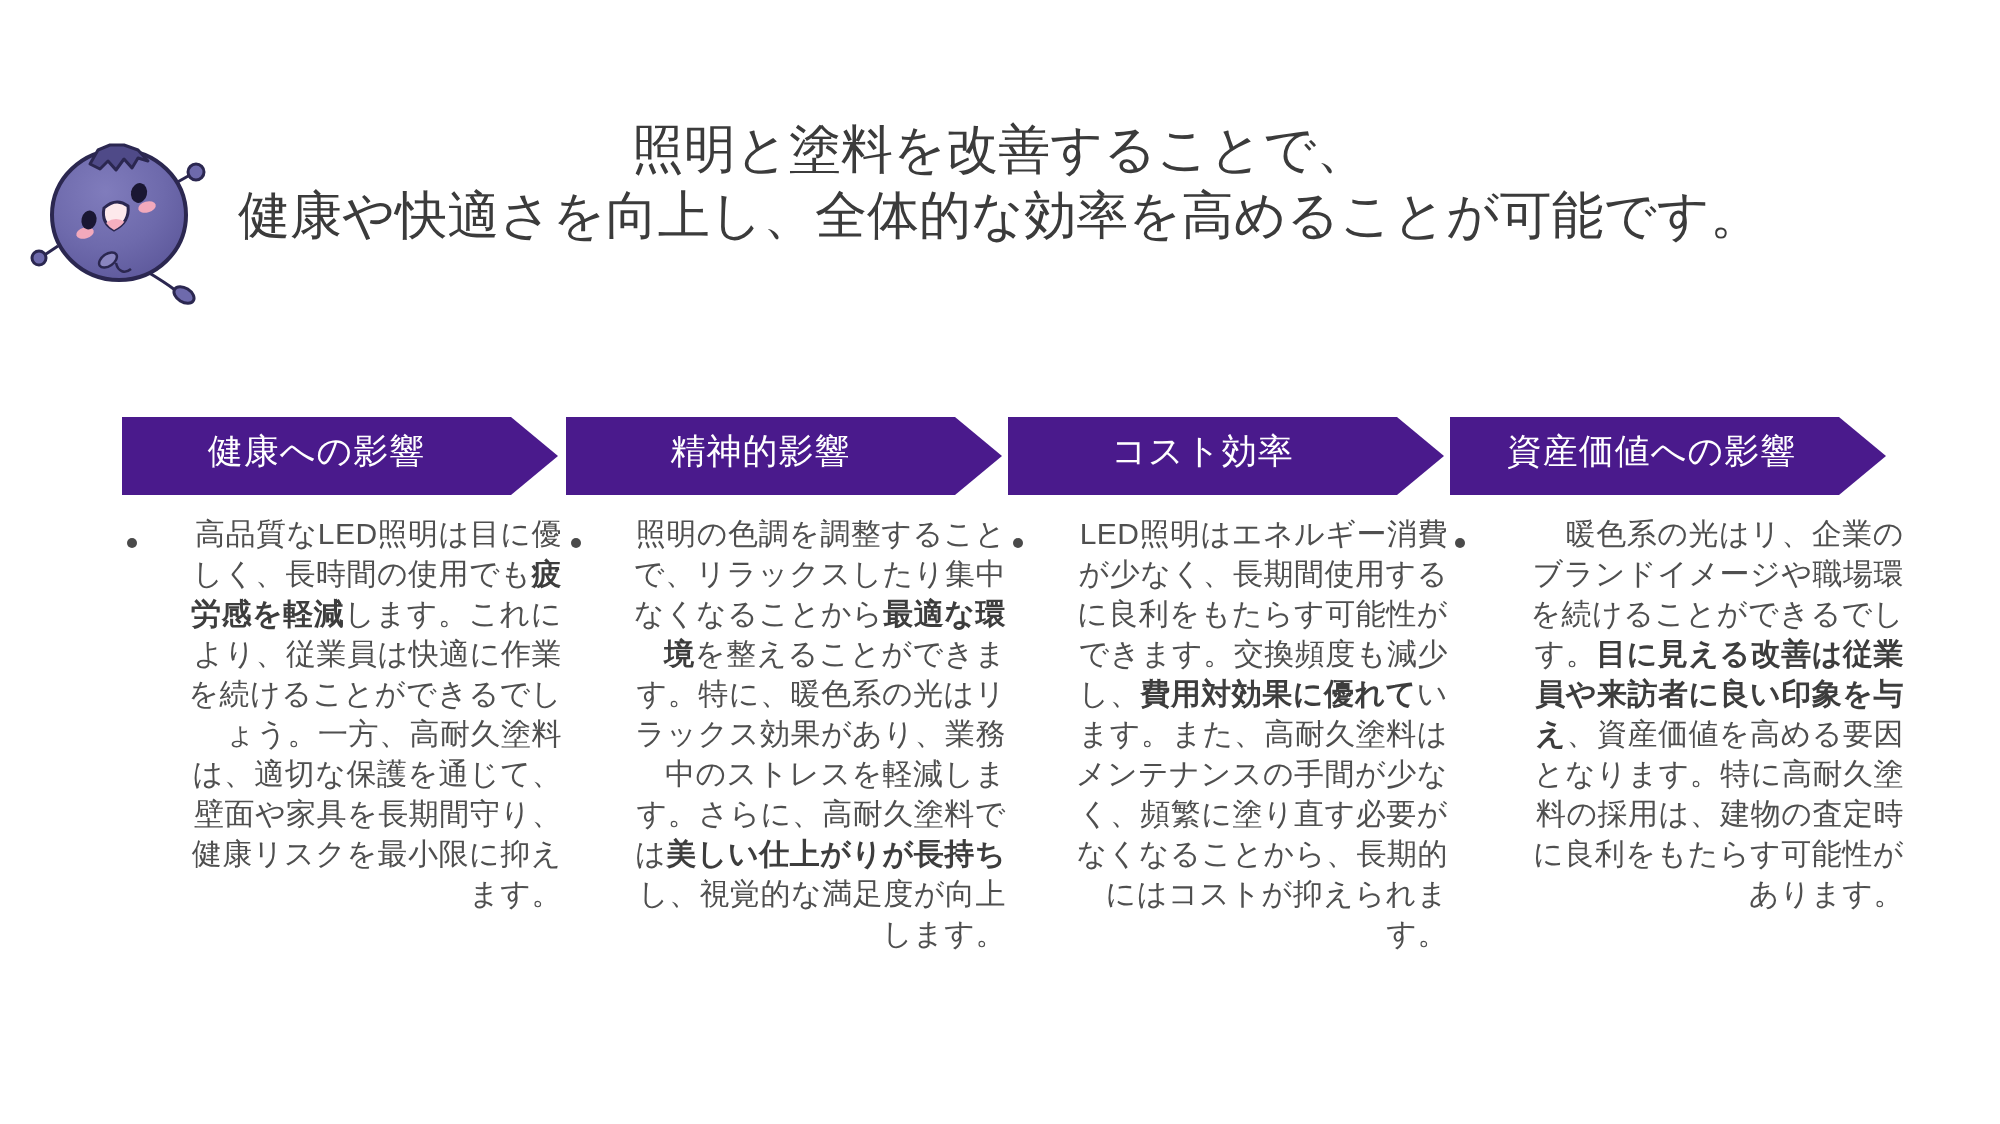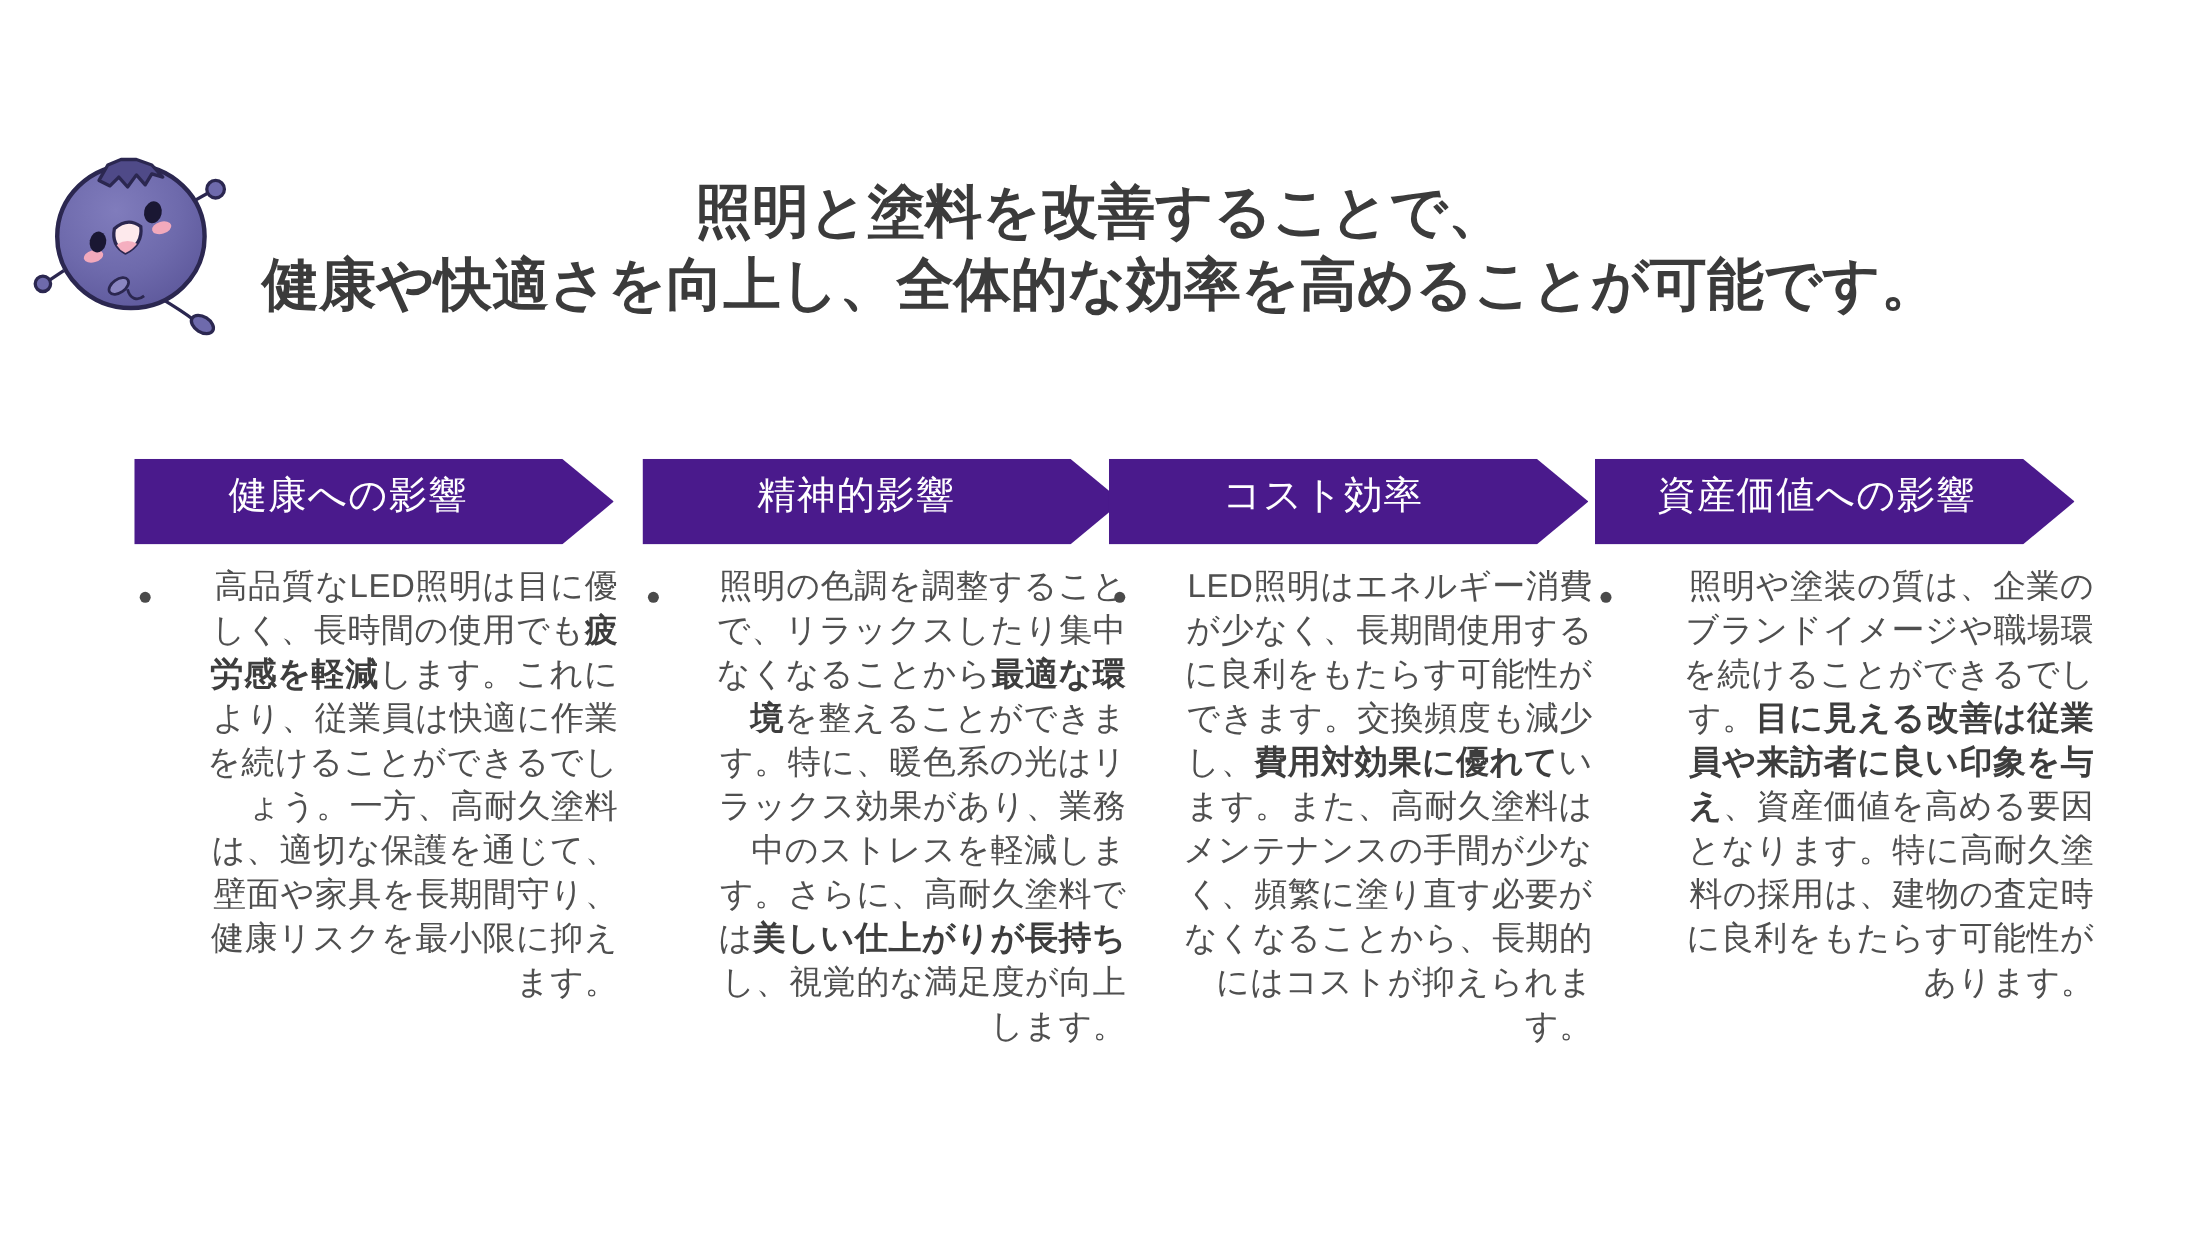--- a/index.html
+++ b/index.html
@@ -16,23 +16,22 @@
   .m-outline { stroke:var(--outline-color,#2B2750); }
   .m-body   { fill:url(#bodyGrad); }
   .m-cap    { fill:var(--cap-color,#4F4A88); }
   .m-blush  { fill:var(--blush-color,#F2A9BC); }
   .m-hand   { fill:var(--body-color,#6E6AAC); }
 
   
   .title {
     position:absolute; left:0; right:0; top:116px;
     text-align:center;
-    font-size:52px; line-height:66px; font-weight:bold;
+    font-size:52px; line-height:66px; font-weight:normal;
     color:var(--title-color,#3B3B3B);
-    margin-top:44px;
   }
 
   
   .banner {
     position:absolute; top:417px; height:78px; width:436px;
     background:var(--banner-color,#4A1A8C);
     clip-path:polygon(0 0, calc(100% - 47px) 0, 100% 50%, calc(100% - 47px) 100%, 0 100%);
     display:flex; justify-content:center; align-items:flex-start;
     padding-top:13px; box-sizing:border-box; padding-right:47px;
   }
@@ -52,21 +51,21 @@
   }
   .col .body { padding-left:23px;text-align:right; }
   .body-line {
     font-size:30px; line-height:40px; letter-spacing:0.5px;
     color:var(--body-text-color,#4F4F4F);
     white-space:nowrap;
   }
   .body-line strong { font-weight:bold; color:#3d3d3d; }
 
   .pos-1 { left:122px; }
-  .pos-2 { left:566px;margin-left:18px; }
+  .pos-2 { left:566px; }
   .pos-3 { left:1008px; }
   .pos-4 { left:1450px;padding-left:14px; }
 </style>
 </head>
 <body>
 
 <div class="slide">
 
   <svg class="mascot" viewBox="0 0 200 172" aria-hidden="true">
     <defs>
@@ -166,21 +165,21 @@
         <div class="body-line"><span>メンテナンスの手間が少な</span></div>
         <div class="body-line"><span>く、頻繁に塗り直す必要が</span></div>
         <div class="body-line"><span>なくなることから、長期的</span></div>
         <div class="body-line"><span>にはコストが抑えられま</span></div>
         <div class="body-line"><span>す。</span></div>
       </div>
   </div>
   <div class="col pos-4">
     <span class="bullet"></span>
     <div class="body">
-        <div class="body-line"><span>照明や塗装の質は、企業の</span></div>
+        <div class="body-line"><span>暖色系の光はリ、企業の</span></div>
         <div class="body-line"><span>ブランドイメージや職場環</span></div>
         <div class="body-line"><span>を続けることができるでし</span></div>
         <div class="body-line"><span>す。</span><strong>目に見える改善は従業</strong></div>
         <div class="body-line"><strong>員や来訪者に良い印象を与</strong></div>
         <div class="body-line"><strong>え</strong><span>、資産価値を高める要因</span></div>
         <div class="body-line"><span>となります。特に高耐久塗</span></div>
         <div class="body-line"><span>料の採用は、建物の査定時</span></div>
         <div class="body-line"><span>に良利をもたらす可能性が</span></div>
         <div class="body-line"><span>あります。</span></div>
       </div>

